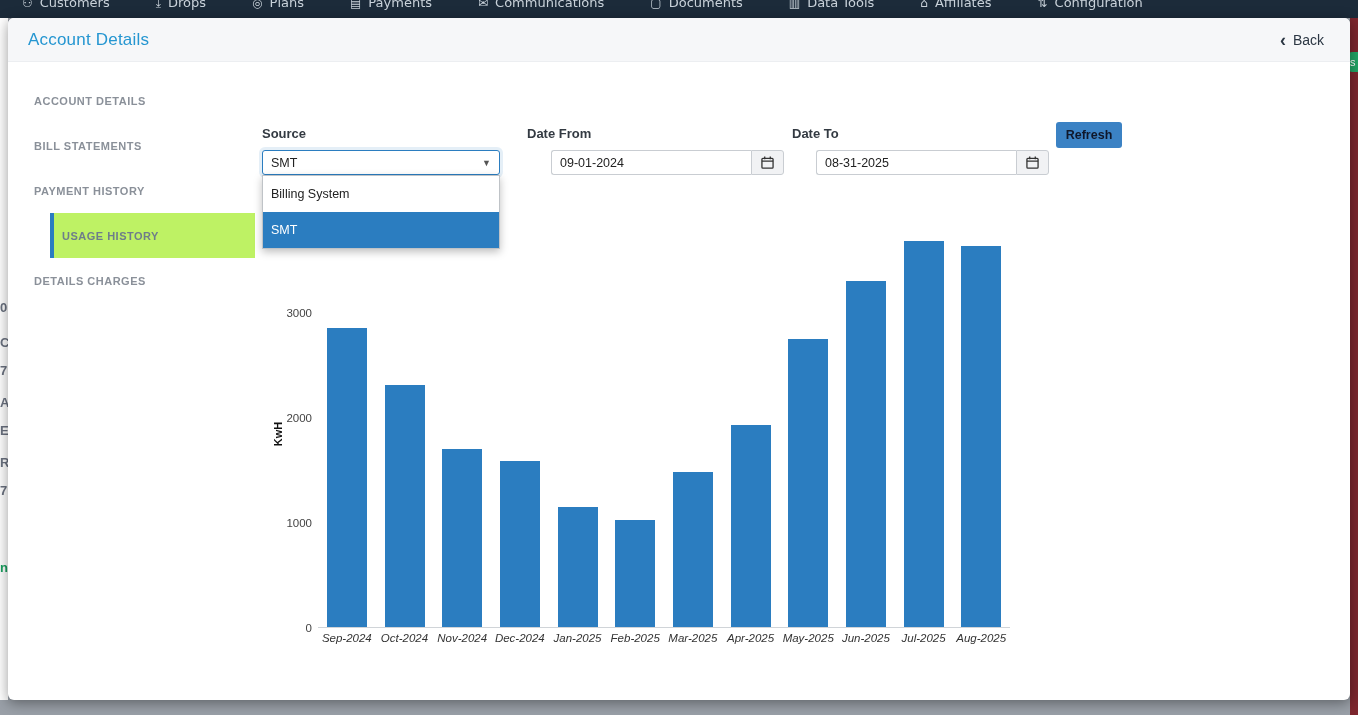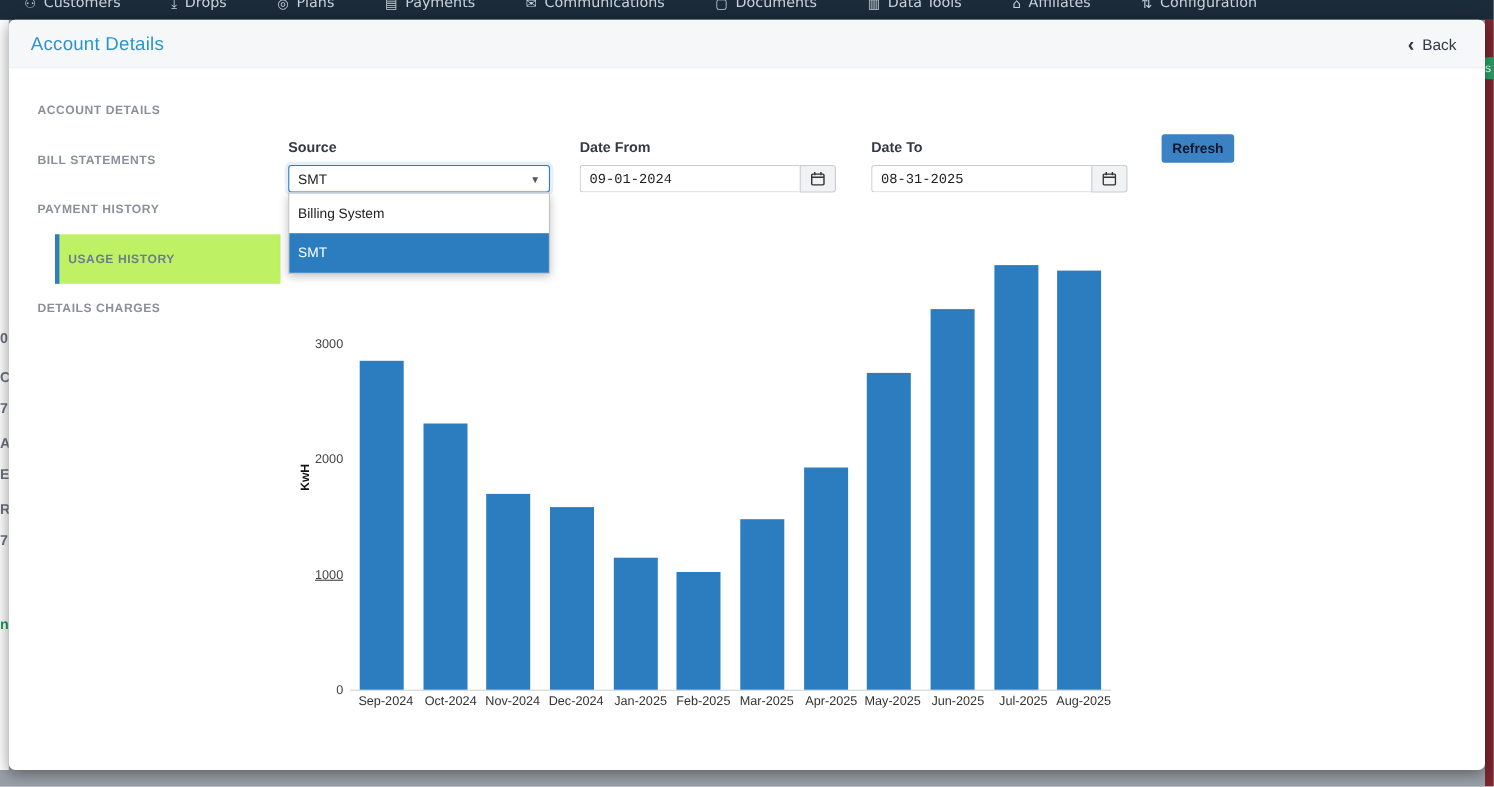--- a/index.html
+++ b/index.html
@@ -51,37 +51,37 @@
   .select{margin-top:8px;width:238px;height:25px;border:1px solid var(--accent-blue);border-radius:3px;background:#fff;
     display:flex;align-items:center;justify-content:space-between;padding:0 8px;font-size:12.5px;color:#222;cursor:pointer;
     box-shadow:0 0 0 3px rgba(43,125,192,.12);}
   .select .caret{font-size:9px;color:#555;}
   .options{position:absolute;left:0;top:49px;width:238px;background:#fff;border:1px solid #bfc3c7;
     box-shadow:0 3px 8px rgba(0,0,0,.25);z-index:20;}
   .option{height:36px;display:flex;align-items:center;padding:0 8px;font-size:12.5px;color:#222;cursor:pointer;}
   .option.selected{background:var(--accent-blue);color:#fff;}
   .date-group{margin-top:8px;display:flex;}
   .date-input{width:200px;height:25px;border:1px solid #c9cdd2;border-right:none;border-radius:3px 0 0 3px;
-    padding:0 8px;font-size:12.5px;color:#222;font-family:Liberation Mono, monospace;outline:none;background:#fff;}
+    padding:0 8px;font-size:12.5px;color:#222;font-family:Liberation Sans, sans-serif;outline:none;background:#fff;margin-left:24px;}
   .cal-btn{width:33px;height:25px;border:1px solid #c9cdd2;border-radius:0 3px 3px 0;background:#f1f2f4;
     display:flex;align-items:center;justify-content:center;cursor:pointer;}
   .refresh{position:absolute;left:1048px;top:104px;width:66px;height:26px;background:#3b82c4;color:#0f172a;border:none;
     border-radius:3px;font-size:12.5px;font-weight:bold;font-family:"Liberation Sans",sans-serif;cursor:pointer;}
 
   
   .chart{position:absolute;left:254px;top:200px;width:770px;height:450px;}
   .ylabel{position:absolute;left:4px;top:216px;transform:translate(0,-50%) rotate(-90deg);font-size:11px;font-weight:bold;color:#111;}
   .yticks{position:absolute;left:14px;top:22px;width:36px;height:388px;}
   .ytick{position:absolute;right:0;transform:translateY(50%);font-size:11.5px;color:#444;}
   .plot{position:absolute;left:56px;top:22px;width:692px;height:388px;border-bottom:1px solid #d0d4d8;
     display:flex;align-items:flex-end;}
   .bar-cell{flex:1;height:100%;display:flex;align-items:flex-end;justify-content:center;}
   .bar{width:40px;}
   .xlabels{position:absolute;left:56px;top:414px;width:692px;display:flex;}
-  .xlabel{flex:1;text-align:right;font-size:11.5px;color:#333;}
+  .xlabel{flex:1;text-align:center;font-size:11.5px;color:#333;font-style:italic;}
 </style>
 </head>
 <body>
 
 <div class="page">
 
   <div class="topnav">
     <div id="nav-items">
         <span class="nav-item">
           <span class="nav-icon">⚇</span>
@@ -205,21 +205,21 @@
         </div>
       </div>
     </div>
 
     <button class="refresh">Refresh</button>
 
     <div class="chart">
       <div class="ylabel">KwH</div>
       <div class="yticks" id="yticks">
           <div class="ytick" style="bottom: 0%;">0</div>
-          <div class="ytick" style="bottom: 27.027%; text-decoration: underline;">1000</div>
+          <div class="ytick" style="bottom: 27.027%;">1000</div>
           <div class="ytick" style="bottom: 54.0541%;">2000</div>
           <div class="ytick" style="bottom: 81.0811%;">3000</div>
         </div>
       <div class="plot" id="plot">
           <div class="bar-cell">
             <div class="bar" style="height: 77.2973%; background: rgb(43, 125, 192);"></div>
           </div>
           <div class="bar-cell">
             <div class="bar" style="height: 62.4324%; background: rgb(43, 125, 192);"></div>
           </div>

